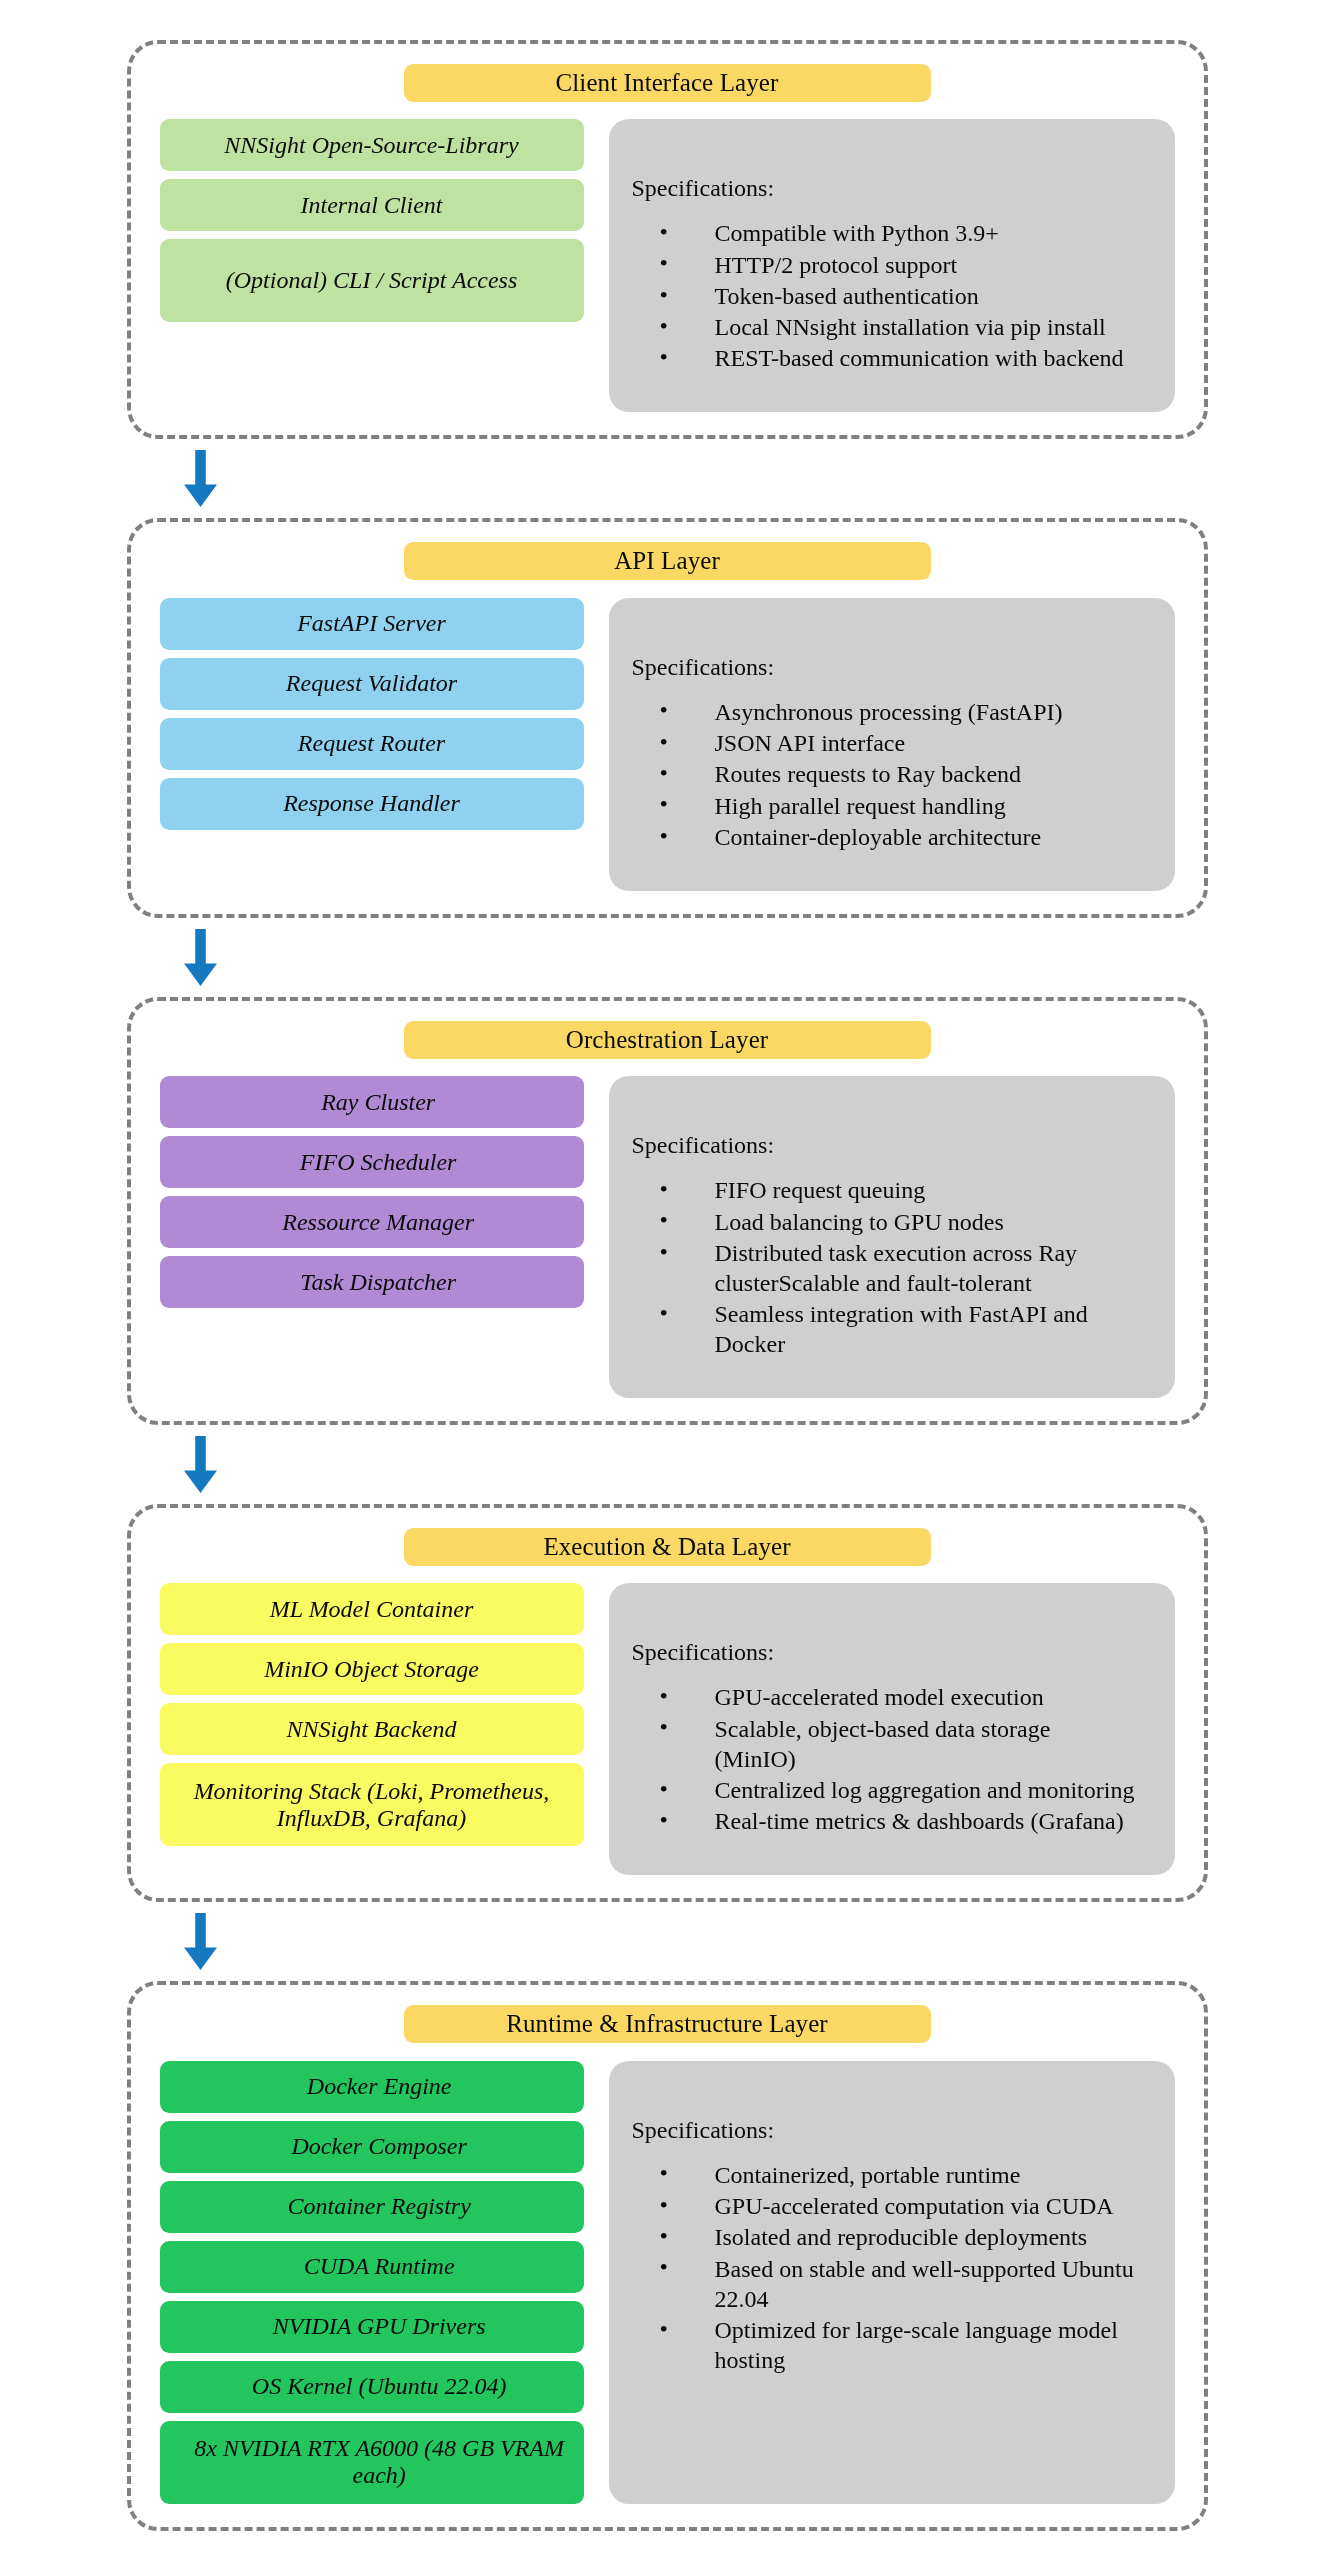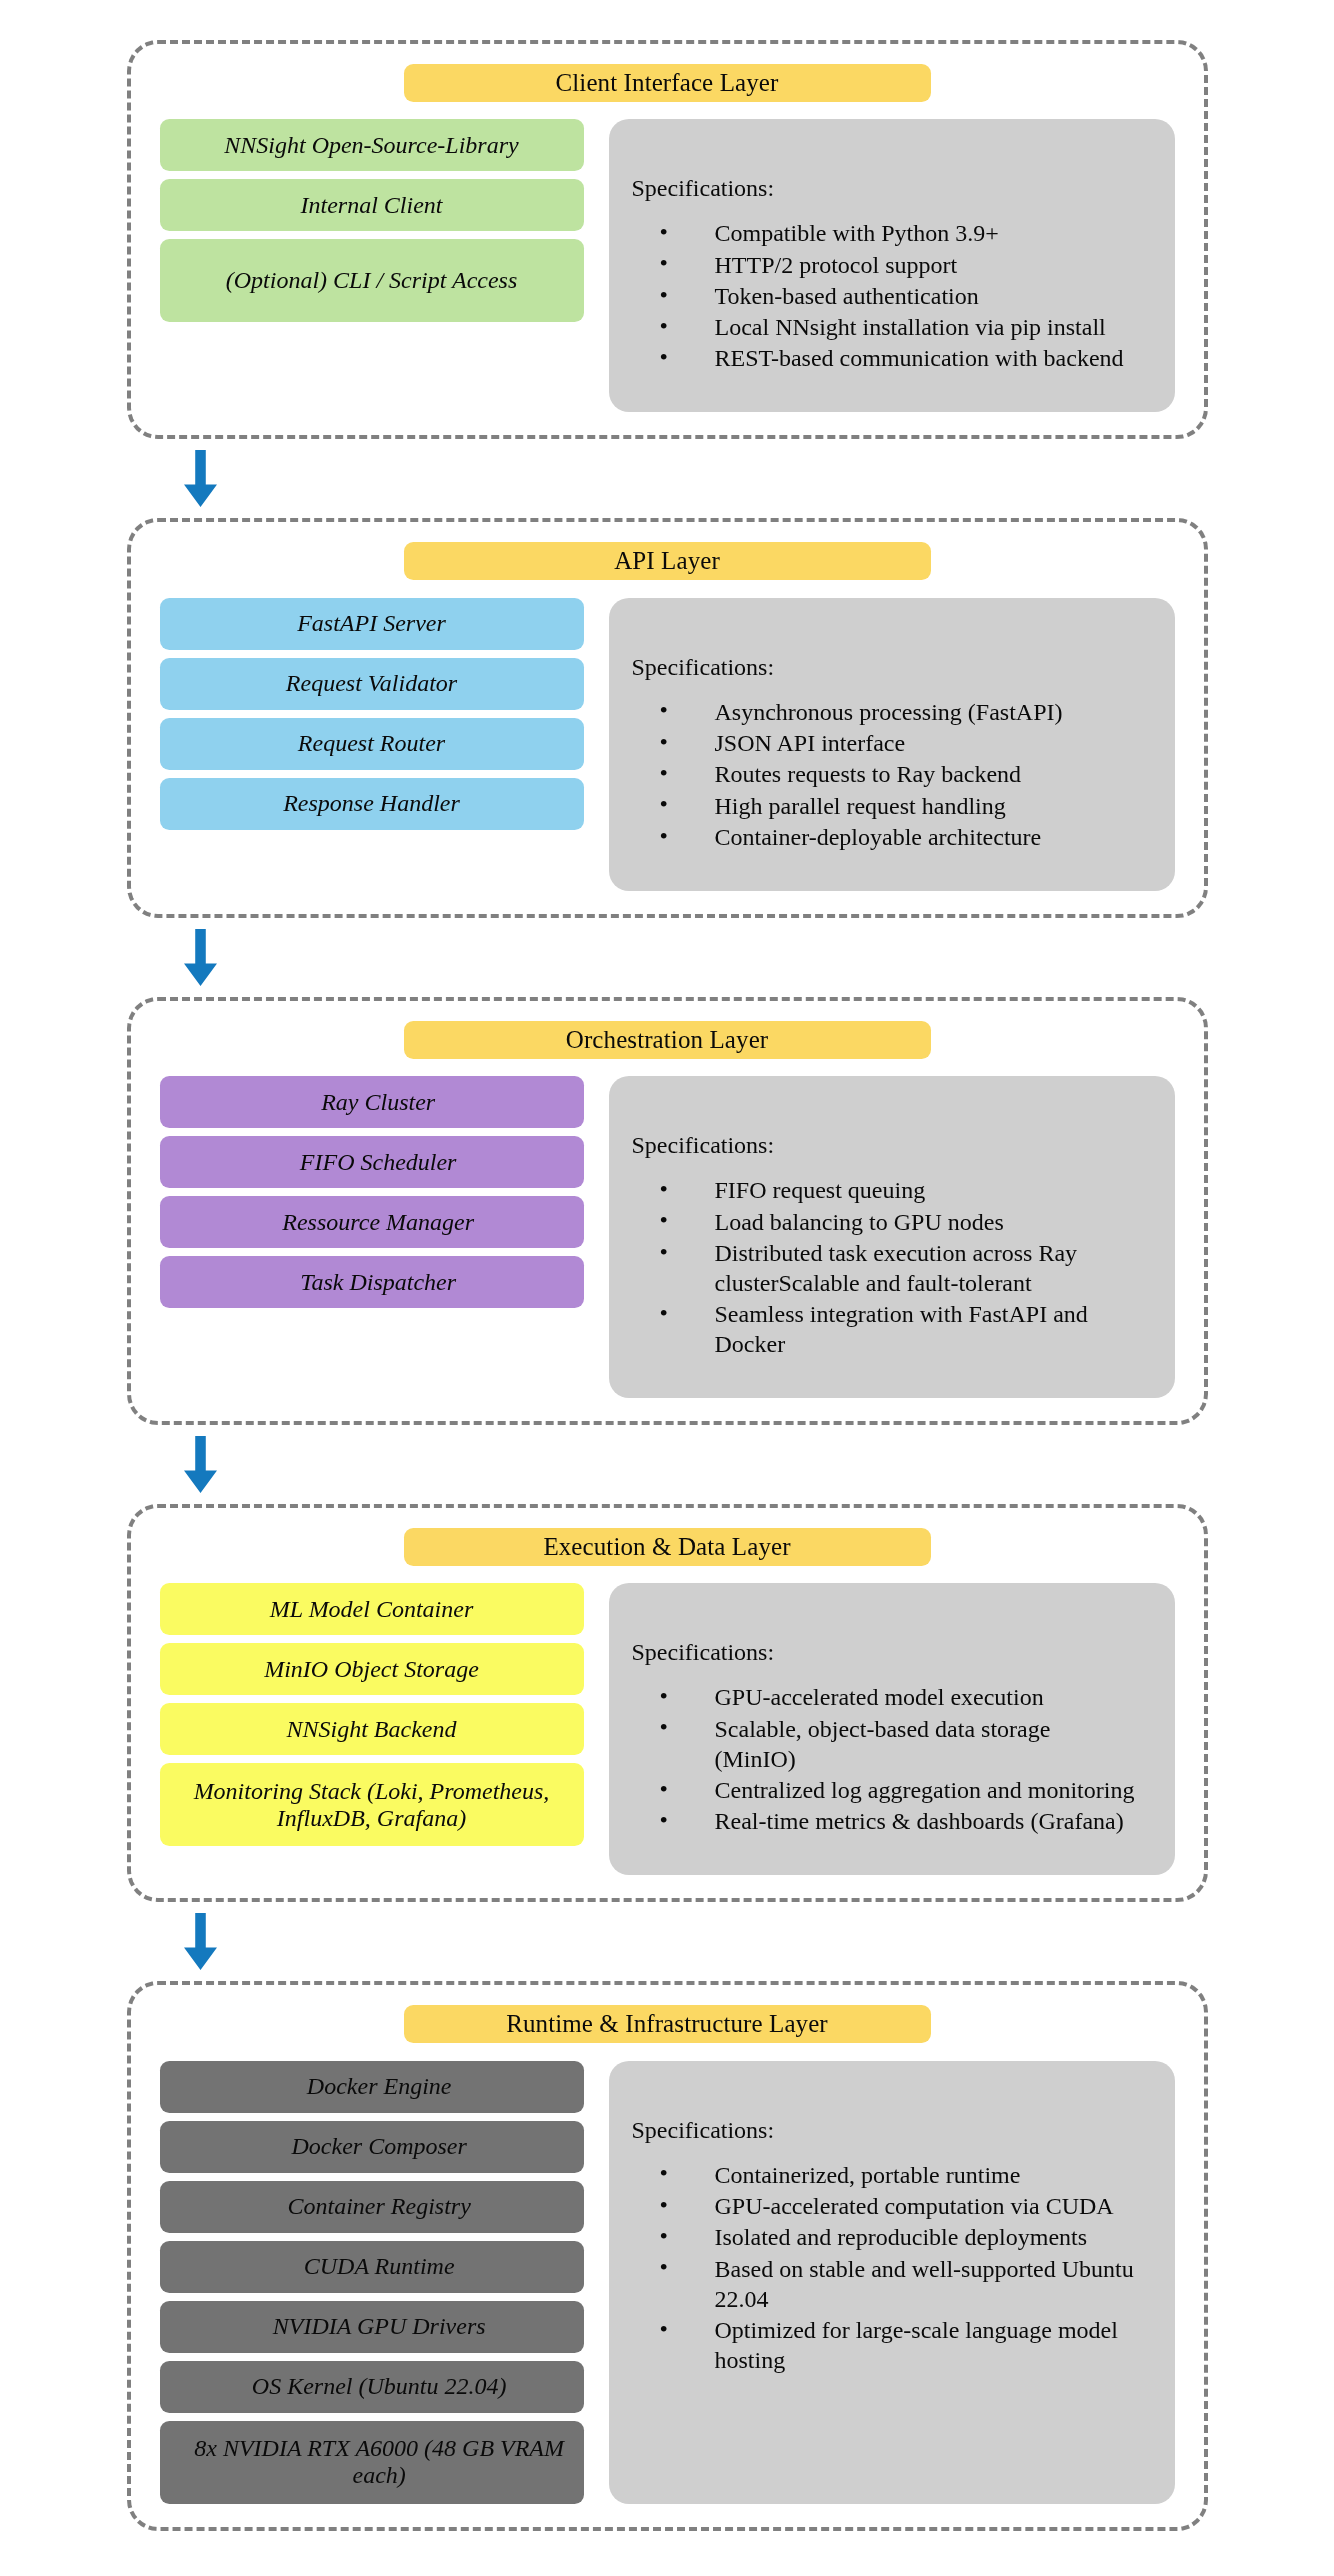--- a/index.html
+++ b/index.html
@@ -75,21 +75,21 @@
     padding: 6.7px 10.7px;
     color: #0a0a0a;
   }
   .component.two-line { min-height: 83px; }
 
   
   .c-green  { background: #BEE3A0; }
   .c-blue   { background: #8FD1EE; }
   .c-purple { background: #B189D4; padding-left: 24px; }
   .c-yellow { background: #FAFB61; }
-  .c-teal   { background: #737373; padding-left: 26px; }
+  .c-teal   { background: #22c55e; padding-left: 26px; }
 
   
   .specs {
     flex: 1 1 auto;
     background: #CFCFCF;
     border-radius: 20px;
     padding: 20px 23px 23px 23px;
     align-self: stretch;
     min-height: 227px;
   }

